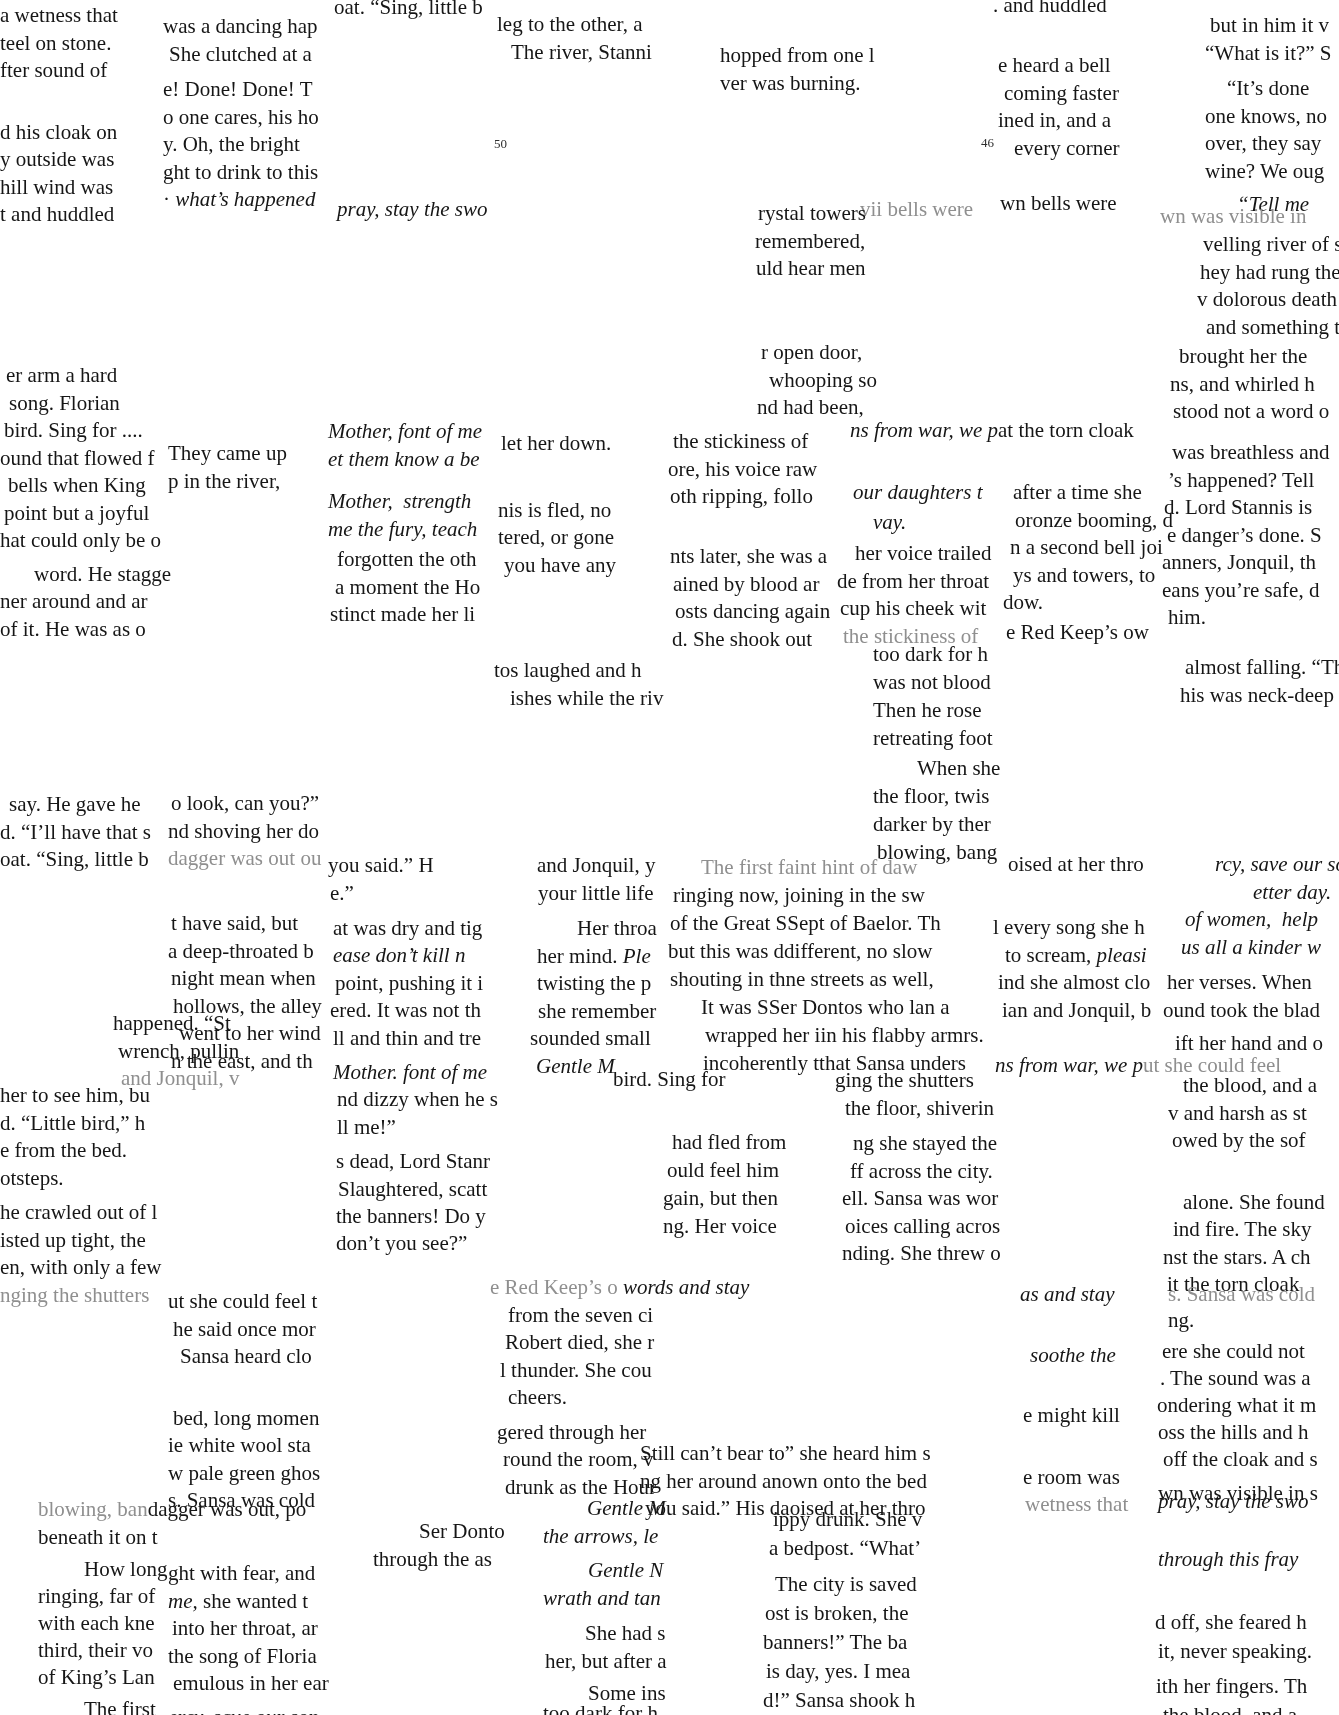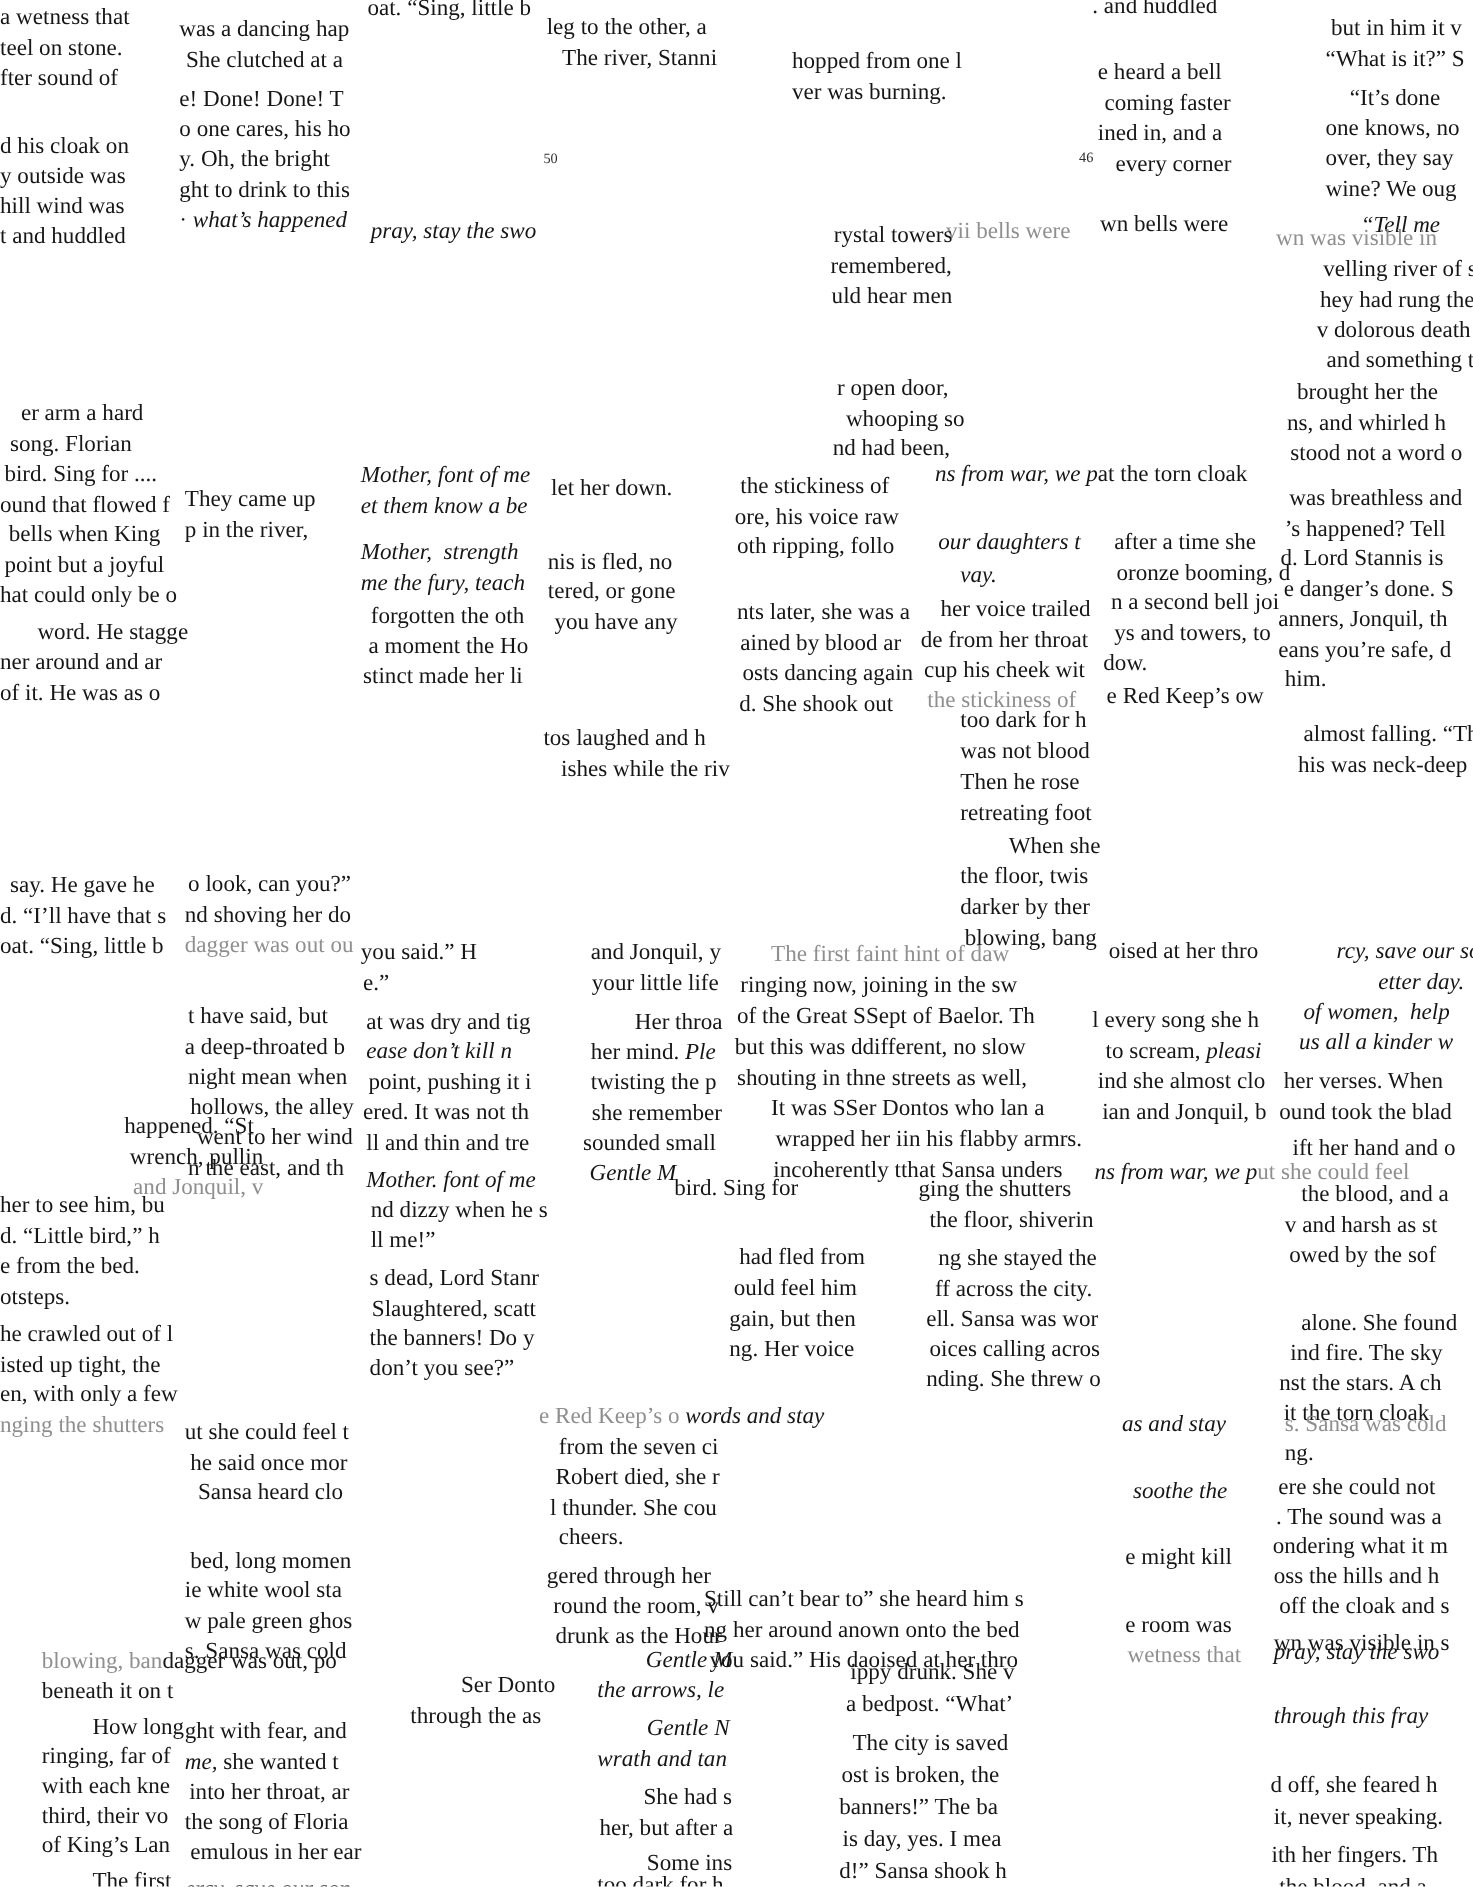--- a/index.html
+++ b/index.html
@@ -117,21 +117,21 @@
       <div class="line" style="line-height: 27.5px; padding-left: 5px;">e danger’s done. S</div>
       <div class="line" style="line-height: 27.5px;">anners, Jonquil, th</div>
       <div class="line" style="line-height: 27.5px;">eans you’re safe, d</div>
       <div class="line" style="line-height: 27.5px; padding-left: 6px;">him.</div>
     </div>
     <div class="frag" style="left: 1178px; top: 654px;">
       <div class="line" style="line-height: 27.5px; padding-left: 7px;">almost falling. “Th</div>
       <div class="line" style="line-height: 27.5px; padding-left: 2px;">his was neck-deep</div>
     </div>
     <div class="frag" style="left: 0px; top: 362px;">
-      <div class="line" style="line-height: 27.5px; padding-left: 19px;">er arm a hard</div>
+      <div class="line" style="line-height: 27.5px; padding-left: 6px;">er arm a hard</div>
       <div class="line" style="line-height: 27.5px; padding-left: 9px;">song. Florian</div>
       <div class="line" style="line-height: 27.5px; padding-left: 4px;">bird. Sing for ....</div>
       <div class="line" style="line-height: 27.5px;">ound that flowed f</div>
       <div class="line" style="line-height: 27.5px; padding-left: 8px;">bells when King</div>
       <div class="line" style="line-height: 27.5px; padding-left: 4px;">point but a joyful</div>
       <div class="line" style="line-height: 27.5px;">hat could only be o</div>
       <div class="line" style="line-height: 27.5px; padding-left: 34px; margin-top: 6px;">word. He stagge</div>
       <div class="line" style="line-height: 27.5px;">ner around and ar</div>
       <div class="line" style="line-height: 27.5px;">of it. He was as o</div>
     </div>

